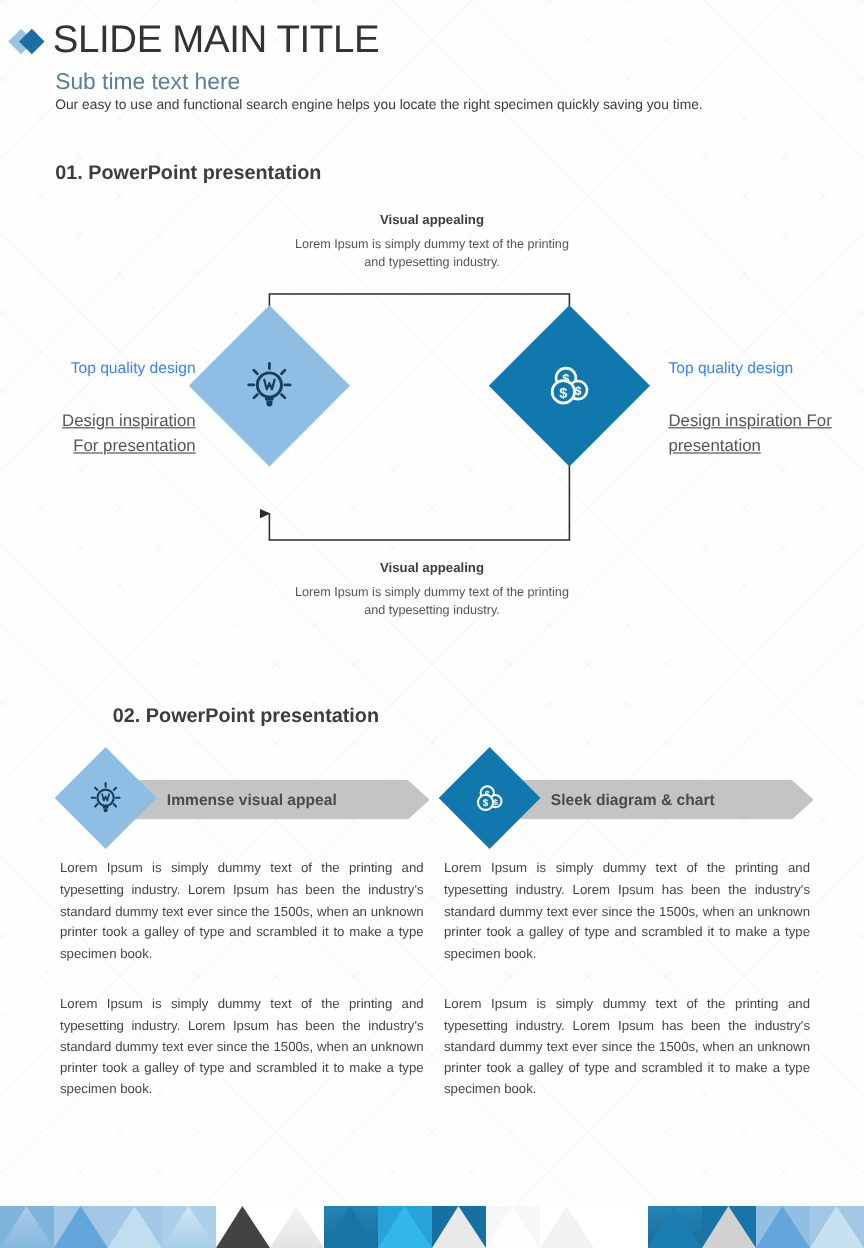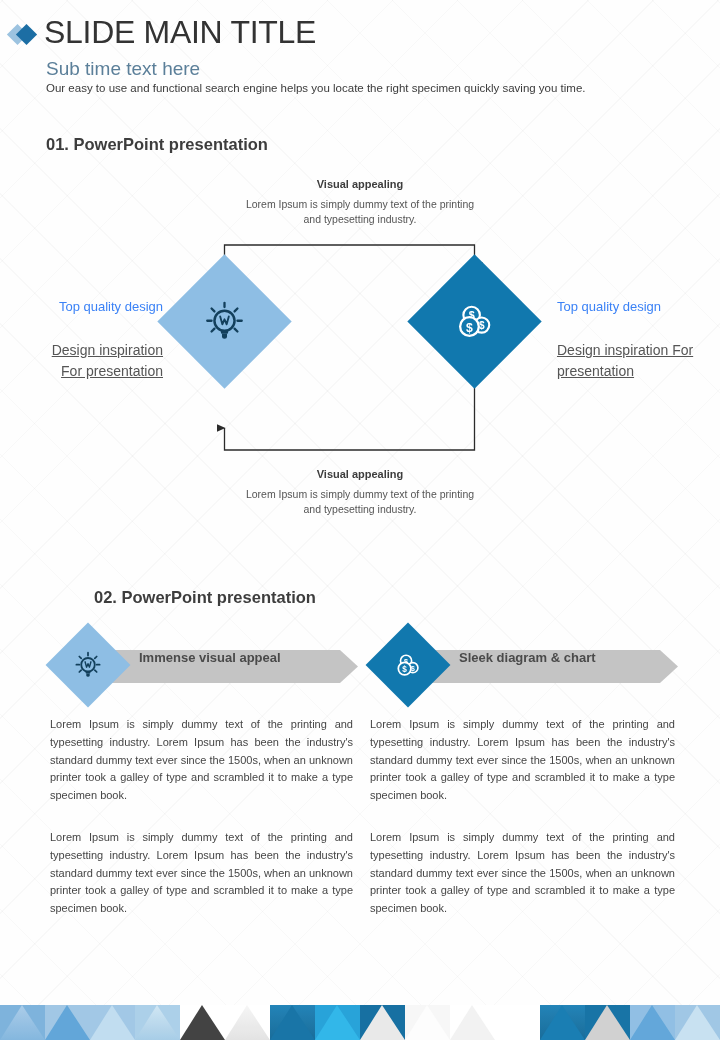--- a/index.html
+++ b/index.html
@@ -161,20 +161,21 @@
   #banner-group-left  { left: 48px;  width: 310px; }
   #banner-group-right { left: 368px; width: 310px; }
 
   .banner-bar {
     position: absolute;
     left: 48px; top: 20px;
     width: 262px; height: 33px;
     background: #c4c4c4;
     clip-path: polygon(0 0, calc(100% - 18px) 0, 100% 50%, calc(100% - 18px) 100%, 0 100%);
     display: flex;
+    align-items: center;
   }
   .banner-bar .banner-label {
     margin-left: 43px;
     font-size: 13px;
     font-weight: bold;
     color: #4a4a4a;
     white-space: nowrap;
   }
 
   .banner-diamond {

